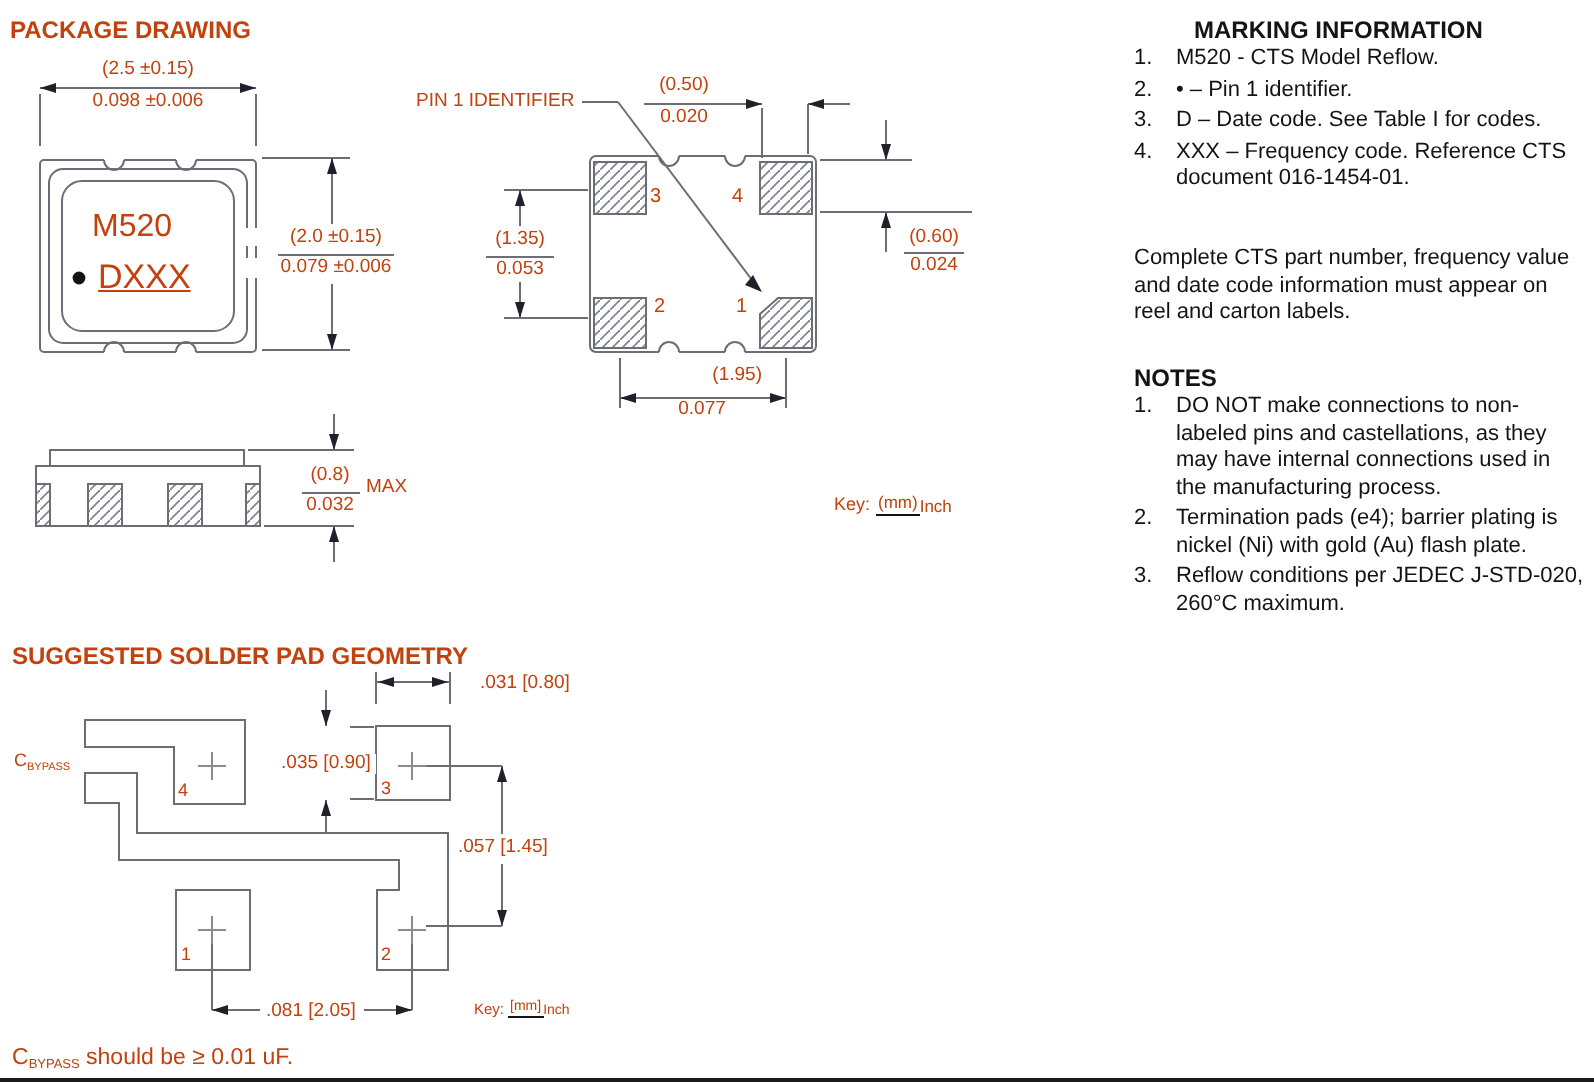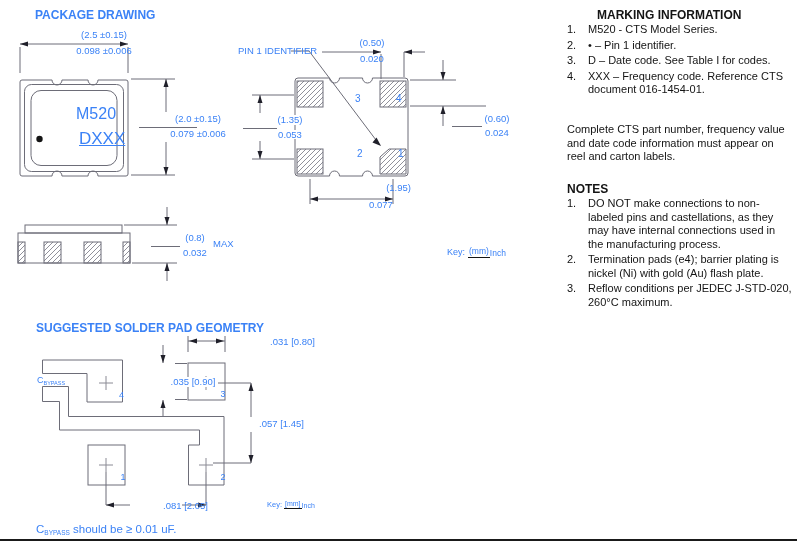--- a/index.html
+++ b/index.html
@@ -1,18 +1,18 @@
 <!DOCTYPE html>
 <html><head>
 <meta charset="utf-8">
 <style>
   html,body{margin:0;padding:0;background:#fff;}
   #page{position:relative;width:797px;height:541px;background:#fff;overflow:hidden;
         font-family:"Liberation Sans","DejaVu Sans",sans-serif;color:#141414;}
-  .t{position:absolute;white-space:nowrap;font-size:9.5px;line-height:1.05;color:#3b82f6;margin-left:30px;}
+  .t{position:absolute;white-space:nowrap;font-size:9.5px;line-height:1.05;color:#c2410c;}
   .ctr{text-align:center;}
   .hdr{font-size:12px;font-weight:bold;letter-spacing:0;}
   svg{position:absolute;left:0;top:0;}
   .frac{display:inline-flex;flex-direction:row;align-items:center;line-height:1;vertical-align:middle;}
   .fnum{border-bottom:1px solid #141414;padding:0 1px 1px 1px;}
   .fden{padding-top:1px;}
   sub.cap{font-size:5.5px;vertical-align:-2px;letter-spacing:0;}
   
   #rightcol .blk{position:absolute;width:226px;}
   .bodytxt{font-size:11px;line-height:13.5px;}
@@ -254,21 +254,21 @@
     <span>C</span><sub class="cap" style="font-size:6.5px;">BYPASS</sub><span> should be ≥ 0.01 uF.</span>
   </div>
 
   <div id="rightcol">
     <div class="blk hdr" style="left:567px;top:8px;padding-left:30px;">MARKING INFORMATION</div>
 
     <div class="blk bodytxt" style="left:567px;top:23px;">
       <ol class="plain">
         <li>
           <span class="num">1.</span>
-          <span>M520 - CTS Model Series.</span></li>
+          <span>M520 - CTS Model Reflow.</span></li>
         <li>
           <span class="num">2.</span>
           <span>• – Pin 1 identifier.</span></li>
         <li>
           <span class="num">3.</span>
           <span>D – Date code.  See Table I for codes.</span></li>
         <li>
           <span class="num">4.</span>
           <span>XXX – Frequency code.  Reference CTS document 016-1454-01.</span></li>
       </ol>

